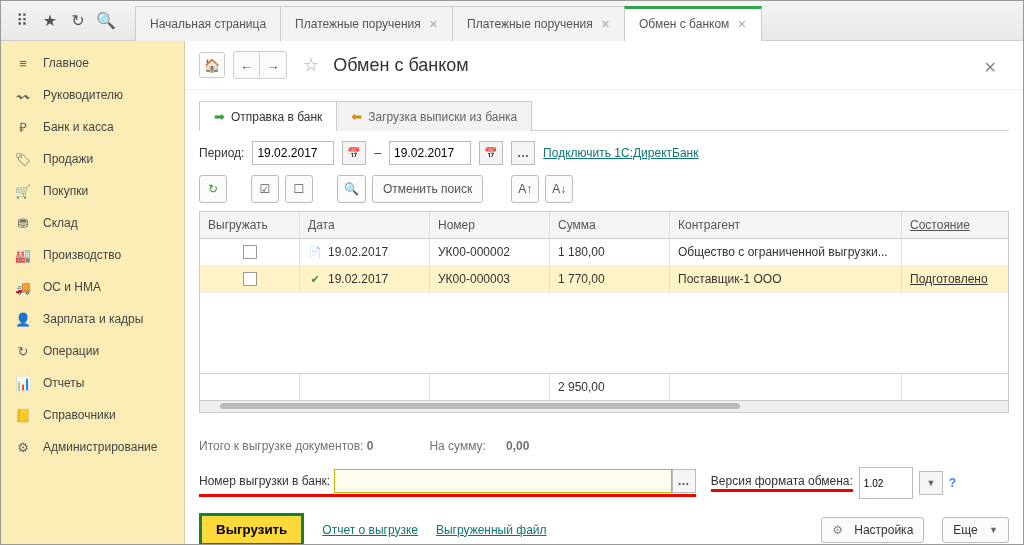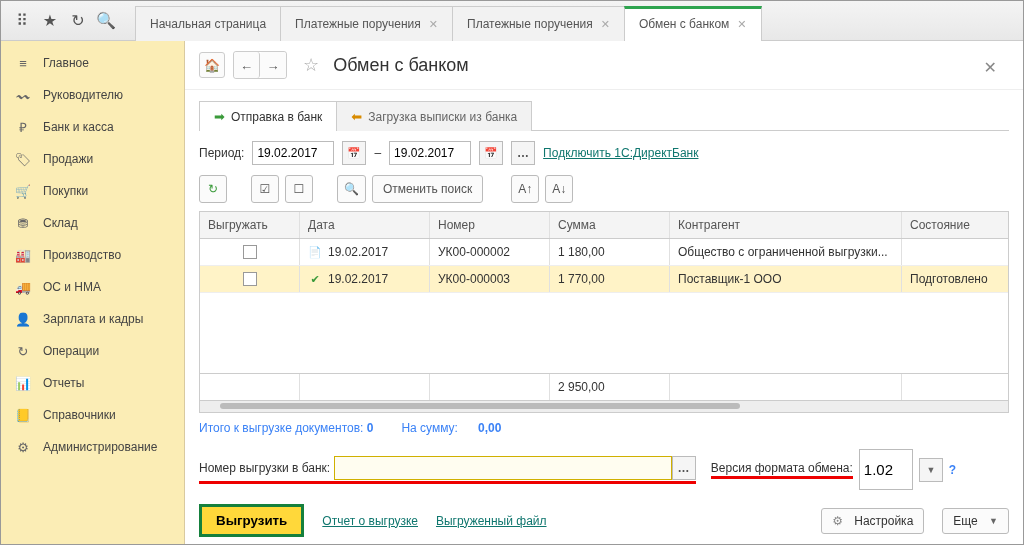--- a/index.html
+++ b/index.html
@@ -39,35 +39,35 @@
   .tbtn.wide { padding: 0 10px; }
   .tbl { border: 1px solid #ccc; margin-top: 8px; flex-shrink: 0; }
   .tbl-head { display: flex; background: #f4f4f4; border-bottom: 1px solid #ccc; }
   .th, .td { padding: 6px 8px; border-right: 1px solid #e0e0e0; font-size: 12px; }
   .th { color: #555; }
   .col-check { width: 100px; display: flex; align-items: center; }
   .col-date { width: 130px; display: flex; align-items: center; gap: 6px; }
   .col-num { width: 120px; }
   .col-sum { width: 120px; }
   .col-agent { flex: 1; }
-  .col-status { width: 106px; border-right: none; }
+  .col-status { width: 106px; border-right: none; text-decoration: underline; }
   .tbl-row { display: flex; border-bottom: 1px solid #eee; }
   .tbl-row.sel { background: #fff3c7; }
   .tbl-empty { height: 80px; }
   .chk { width: 14px; height: 14px; border: 1px solid #999; background: #fff; display: inline-block; margin: 0 auto; }
   .totals-row { display: flex; border-top: 1px solid #ccc; background: #fff; }
   .totals-row .col-sum { font-weight: 500; }
   .scrollbar { height: 12px; background: #eee; border: 1px solid #ccc; border-top: none; position: relative; }
   .scrollbar .thumb { position: absolute; left: 20px; top: 2px; height: 6px; width: 520px; background: #bbb; border-radius: 3px; }
-  .summary-row { margin-top: 8px; display: flex; gap: 28px; font-size: 12px; color: #3b82f6; }
+  .summary-row { margin-top: 26px; display: flex; gap: 56px; font-size: 12px; color: #737373; }
   .file-row { display: flex; align-items: center; gap: 6px; margin-top: 14px; }
   .file-row .lbl { white-space: nowrap; }
   .file-input-wrap { display: flex; align-items: center; border-bottom: 3px solid #e00; padding-bottom: 1px; }
   .file-input { width: 338px; height: 24px; border: 1px solid #d0b000; background: #fffdf0; }
-  .version-input { width: 54px; height: 41px; border: 1px solid #bbb; padding: 0 4px; font-size: 15px; }
+  .version-input { width: 54px; height: 32px; border: 1px solid #bbb; padding: 0 4px; font-size: 10px; }
   .help { color: #3b82f6; font-weight: bold; cursor: pointer; }
   .action-row { display: flex; align-items: center; gap: 18px; margin-top: 14px; }
   .btn-primary { background: #ffd83a; border: 3px solid #15803d; padding: 6px 14px; font-weight: bold; cursor: pointer; }
   .btn-more { border: 1px solid #bbb; border-radius: 3px; padding: 5px 10px; background: #fbfbfb; display: inline-flex; align-items: center; gap: 4px; cursor: pointer; }
   .caret-down { font-size: 9px; color: #666; }
   .row-icon { width: 14px; height: 14px; display: inline-flex; align-items: center; justify-content: center; font-size: 11px; }
 </style>
 </head>
 <body>
 

